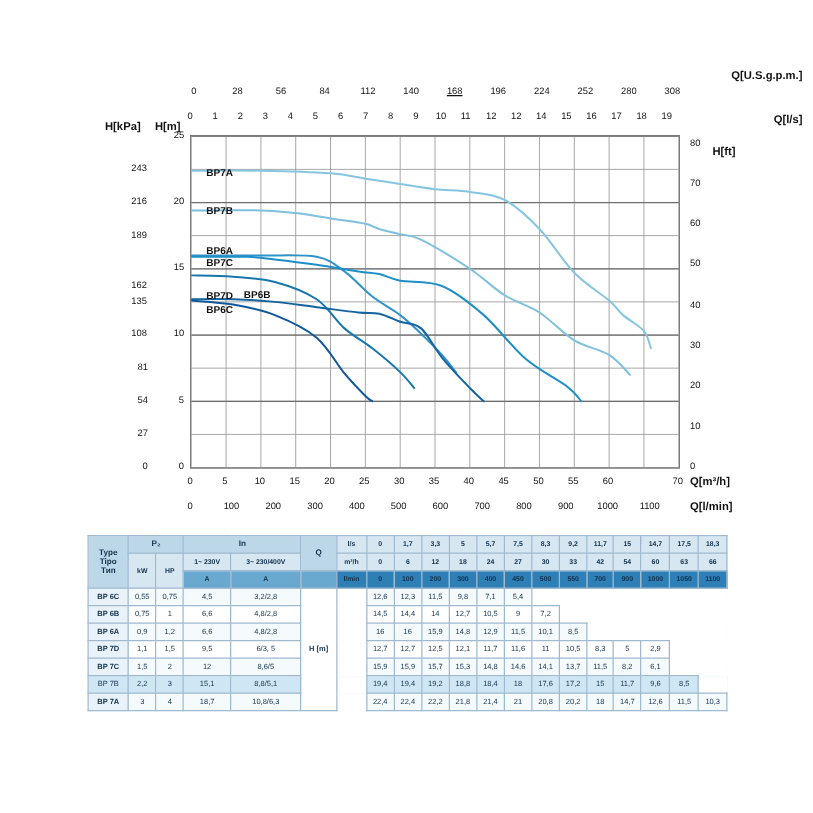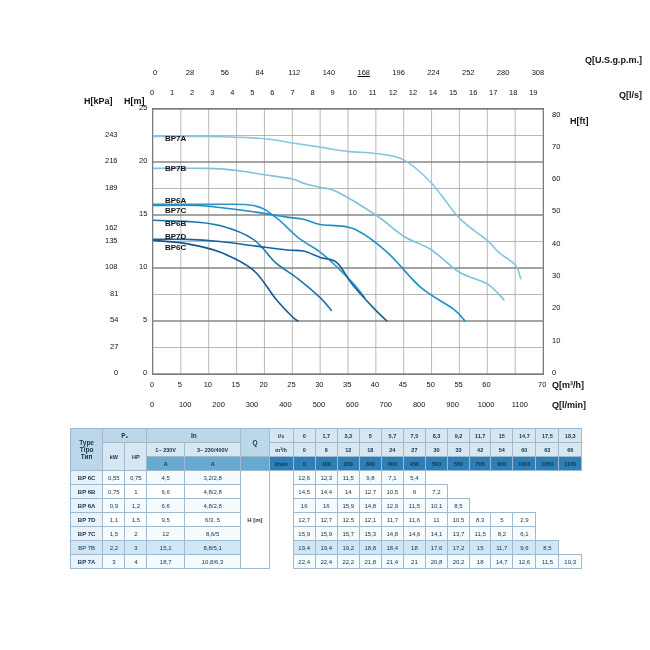--- a/index.html
+++ b/index.html
@@ -182,21 +182,21 @@
       <div class="ticktxt" style="left: 477.786px; top: 400px;">1000</div>
       <div class="ticktxt" style="left: 511.714px; top: 400px;">1100</div>
     </div>
   <div class="axtitle" style="left:552px;top:400px;">Q[l/min]</div>
 
   <div id="curveLabels">
       <div class="curvelab" style="left: 165px; top: 134px;">BP7A</div>
       <div class="curvelab" style="left: 165px; top: 164px;">BP7B</div>
       <div class="curvelab" style="left: 165px; top: 196px; text-align: center;">BP6A</div>
       <div class="curvelab" style="left: 165px; top: 206px;">BP7C</div>
-      <div class="curvelab" style="left: 165px; top: 219px;">BP6B</div>
+      <div class="curvelab" style="left: 165px; top: 231px; padding-left: 30px;">BP6B</div>
       <div class="curvelab" style="left: 165px; top: 232px;">BP7D</div>
       <div class="curvelab" style="left: 165px; top: 243px;">BP6C</div>
     </div>
 
   <table id="tbl">
     <thead>
       <tr>
         <td class="hdr1" rowspan="3">
           <div>Type</div>
           <div>Tipo</div>

